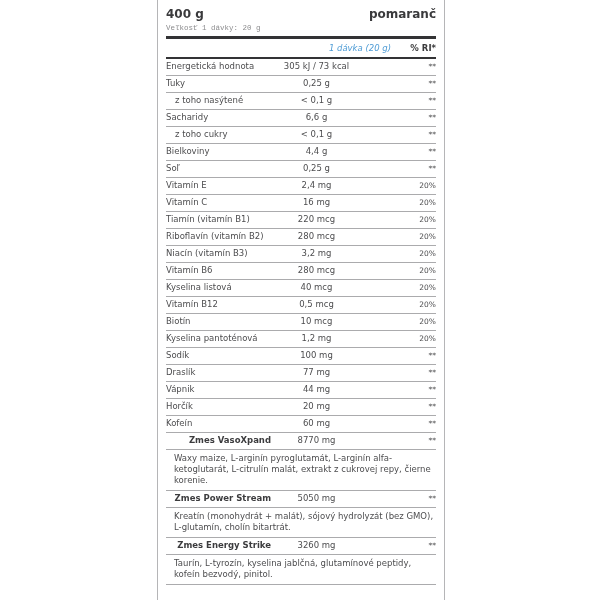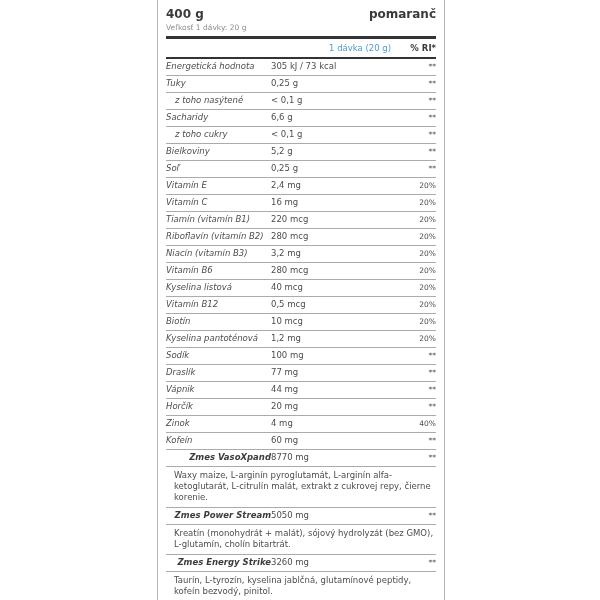--- a/index.html
+++ b/index.html
@@ -7,32 +7,32 @@
     position:relative;width:600px;height:600px;background:#ffffff;overflow:hidden;
     font-family:"DejaVu Sans","Liberation Sans",sans-serif;color:#4d4d4f;padding-left:23px;
   }
   .label{
     position:absolute;left:157px;top:0;width:288px;height:600px;box-sizing:border-box;
     background:#ffffff;border-left:1px solid #b5b5b7;border-right:1px solid #b5b5b7;
     padding:5px 8px 0 8px;
   }
   .title-row{display:flex;justify-content:space-between;align-items:baseline;
     font-size:12px;font-weight:bold;color:#3a3a3c;margin-top:2px;}
-  .sub{font-size:7.5px;color:#8c8c8e;line-height:10px;margin-top:2px;}
+  .sub{font-size:7.5px;color:#8c8c8e;line-height:10px;margin-top:2px;font-family:Liberation Mono, monospace;}
   .rule-dark-3{border-top:3px solid #333335;margin-top:3px;}
   .rule-dark-2{border-top:2px solid #333335;}
   .thead{display:flex;align-items:baseline;padding:4px 0 4px 0;}
   .h-name{flex:1;font-weight:bold;font-size:9.5px;color:#3a3a3c;}
   .h-val{font-size:8.5px;margin-left:auto;}
   .h-ri{width:45px;text-align:right;font-weight:bold;font-size:8.5px;color:#3a3a3c;}
   .row{display:flex;align-items:baseline;border-bottom:1px solid #ababad;
     padding:2px 0 3px 0;font-size:8.5px;line-height:11px;}
-  .c-name{flex:1;font-style:italic;}
+  .c-name{flex:1;}
   .indent .c-name{padding-left:9px;}
-  .c-val{width:91px;text-align:left;padding-right:29px;white-space:nowrap;}
+  .c-val{width:91px;text-align:center;padding-right:29px;white-space:nowrap;}
   .c-ri{width:45px;text-align:right;font-size:7.5px;}
   .blend .c-name{font-weight:bold;color:#3c3c3e;text-align:right;}
   .desc-row{border-bottom:1px solid #ababad;padding:3px 2px 4px 8px;
     font-size:8.5px;line-height:11px;}
 </style>
 </head>
 <body>
 
 <div class="canvas">
   <div class="label">
@@ -40,21 +40,21 @@
     <div class="title-row">
       <span>400 g</span>
       <span>pomaranč</span>
     </div>
 
     <div class="sub">Veľkosť 1 dávky: 20 g</div>
 
     <div class="rule-dark-3"></div>
 
     <div class="thead">
-      <span class="h-val" id="h-val" style="color: rgb(77, 155, 213);">1 dávka (20 g)</span>
+      <span class="h-val" id="h-val" style="color: rgb(77, 155, 213); font-style: italic;">1 dávka (20 g)</span>
       <span class="h-ri">% RI*</span>
     </div>
 
     <div class="rule-dark-2"></div>
 
     <div>
         <div class="row">
           <span class="c-name">Energetická hodnota</span>
           <span class="c-val">305 kJ / 73 kcal</span>
           <span class="c-ri">**</span>
@@ -74,21 +74,21 @@
           <span class="c-val">6,6 g</span>
           <span class="c-ri">**</span>
         </div>
         <div class="row indent">
           <span class="c-name">z toho cukry</span>
           <span class="c-val">&lt; 0,1 g</span>
           <span class="c-ri">**</span>
         </div>
         <div class="row">
           <span class="c-name">Bielkoviny</span>
-          <span class="c-val">5,2 g</span>
+          <span class="c-val">4,4 g</span>
           <span class="c-ri">**</span>
         </div>
         <div class="row">
           <span class="c-name">Soľ</span>
           <span class="c-val">0,25 g</span>
           <span class="c-ri">**</span>
         </div>
         <div class="row">
           <span class="c-name">Vitamín E</span>
           <span class="c-val">2,4 mg</span>
@@ -153,25 +153,20 @@
           <span class="c-name">Vápnik</span>
           <span class="c-val">44 mg</span>
           <span class="c-ri">**</span>
         </div>
         <div class="row">
           <span class="c-name">Horčík</span>
           <span class="c-val">20 mg</span>
           <span class="c-ri">**</span>
         </div>
         <div class="row">
-          <span class="c-name">Zinok</span>
-          <span class="c-val">4 mg</span>
-          <span class="c-ri">40%</span>
-        </div>
-        <div class="row">
           <span class="c-name">Kofeín</span>
           <span class="c-val">60 mg</span>
           <span class="c-ri">**</span>
         </div>
         <div class="row blend">
           <span class="c-name">Zmes VasoXpand</span>
           <span class="c-val">8770 mg</span>
           <span class="c-ri">**</span>
         </div>
         <div class="desc-row">Waxy maize, L-arginín pyroglutamát, L-arginín alfa-ketoglutarát, L-citrulín malát, extrakt z cukrovej repy, čierne korenie.</div>

